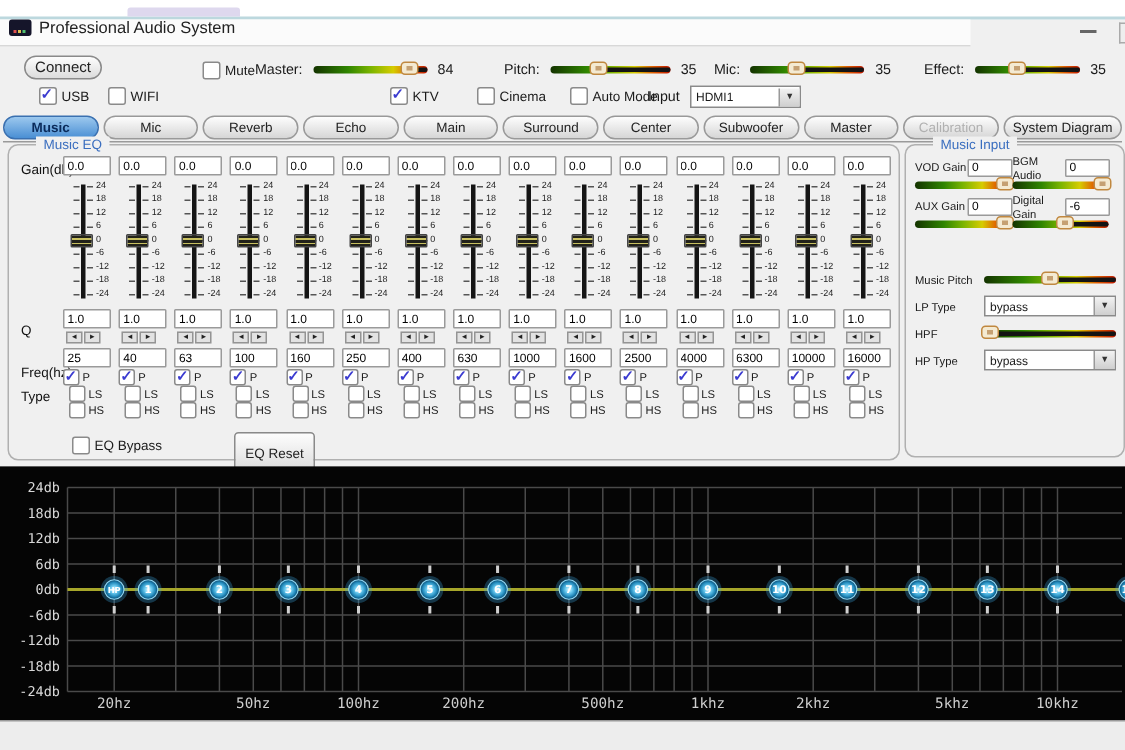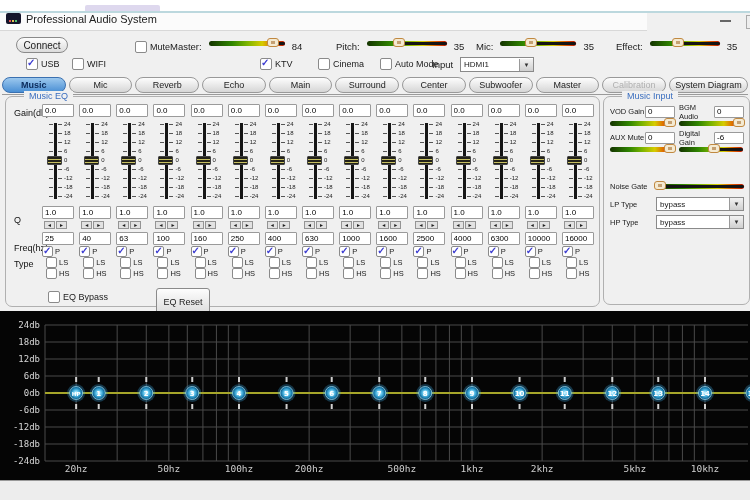--- a/index.html
+++ b/index.html
@@ -20,21 +20,21 @@
   
   .btn{background:linear-gradient(#fdfdfd,#dcdcdc);border:1px solid #8a8a8a;border-radius:9px;
        display:flex;align-items:center;justify-content:center;font-size:10px;color:#222;box-sizing:border-box}
   .btn.sq{border-radius:3px;font-size:9px}
   
   .cbw{display:flex;align-items:center;gap:3px;position:absolute}
   .cb{width:10px;height:10px;background:#fff;border:1px solid #8a8a8a;border-radius:2px;position:relative;display:inline-block;flex:none}
   .cb.on::after{content:"✓";position:absolute;left:0;top:-2px;font-size:10px;font-weight:bold;color:#3b3bd0}
   .cblbl{font-size:9px}
   
-  .hgroup{display:flex;gap:7px;position:absolute}
+  .hgroup{display:flex;align-items:center;gap:7px;position:absolute}
   .hlabel{font-size:9.5px}
   .htrack{position:relative;height:5px;border-radius:3px;display:inline-block;flex:none;
           background:linear-gradient(90deg,#143300 0%,#2f8500 30%,#7ab400 50%,#d6cc00 70%,#e06000 85%,#c01800 100%)}
   .htrack .rest{position:absolute;top:1px;bottom:1px;right:0;background:#141414;border-radius:0 2px 2px 0}
   .knob{position:absolute;top:-3px;width:12px;height:9px;background:#f4ead2;border:1px solid #c08840;
         border-radius:3px;box-sizing:border-box}
   .knob::after{content:"";position:absolute;left:3px;top:2px;width:4px;height:3px;background:#b08048;opacity:.7}
   .hval{font-size:9.5px;min-width:14px}
   .w76{width:76px}.w80{width:80px}.w70{width:70px}.w64{width:64px}.w88{width:88px}
   
@@ -64,21 +64,21 @@
   .qfld{margin-top:4px}
   .spin{display:flex;gap:1px;margin-top:2px;margin-left:2px}
   .spin i{width:11px;height:8px;background:#e2e2e2;border:1px solid #949494;font-style:normal;font-size:6px;
           line-height:7px;text-align:center;color:#222;box-sizing:border-box}
   .ffld{margin-top:3px}
   .trow{display:flex;align-items:center;gap:2px;margin-top:2px;height:9px}
   .trow .cb{width:9px;height:9px}
   .trow .cblbl{font-size:7.5px}
   .trow.ind{margin-left:4px}
   
-  .gain-grid{position:absolute;left:6px;top:8px;width:134px;display:flex;flex-wrap:wrap;justify-content:space-between}
+  .gain-grid{position:absolute;left:6px;top:8px;width:134px;display:flex;flex-wrap:wrap;}
   .gitem{width:65px;margin-bottom:5px}
   .gitem .grow{display:flex;align-items:center;justify-content:space-between;height:13px}
   .gitem .glbl{font-size:7.5px}
   .gitem .fld{width:30px;height:12px}
   .gitem .htrack{margin-top:3px;display:block}
   .ctrl-rows{position:absolute;left:6px;top:80px;width:134px}
   .crow{display:flex;align-items:center;height:18px}
   .crow .clbl{width:46px;font-size:7.5px;flex:none}
   .crow .clbl.hl{width:auto;background:#cc7a22;color:#fff;padding:1px 3px;border-radius:2px;margin-right:6px}
   .select{height:14px;background:#fff;border:1px solid #8a8a8a;display:flex;align-items:center;
@@ -998,53 +998,60 @@
           <span class="glbl">BGM Audio</span>
           <input class="fld" value="0" style="">
         </div>
         <span class="htrack w64">
           <i class="rest" style="left: 93%;"></i>
           <i class="knob" style="left: calc(93% - 6px);"></i>
         </span>
       </div>
       <div class="gitem">
         <div class="grow">
-          <span class="glbl">AUX Mute</span>
+          <span class="glbl">AUX Gain</span>
           <input class="fld" value="0" style="">
         </div>
         <span class="htrack w64">
           <i class="rest" style="left: 93%;"></i>
           <i class="knob" style="left: calc(93% - 6px);"></i>
         </span>
       </div>
       <div class="gitem">
         <div class="grow">
           <span class="glbl">Digital Gain</span>
           <input class="fld" value="-6" style="">
         </div>
         <span class="htrack w64">
           <i class="rest" style="left: 55%;"></i>
           <i class="knob" style="left: calc(55% - 6px);"></i>
         </span>
       </div>
     </div>
   <div class="ctrl-rows" id="mi-controls">
       <div class="crow">
-        <span class="clbl">Noise Gate</span>
+        <span class="clbl">Music Pitch</span>
         <span class="htrack w88">
-          <i class="rest" style="left: 4%;"></i>
-          <i class="knob" style="left: calc(4% - 6px);"></i>
+          <i class="rest" style="left: 50%;"></i>
+          <i class="knob" style="left: calc(50% - 6px);"></i>
         </span>
       </div>
       <div class="crow">
         <span class="clbl">LP Type</span>
         <div class="select w90">
           <span>bypass</span>
           <span class="arr">▼</span>
         </div>
+      </div>
+      <div class="crow">
+        <span class="clbl">HPF</span>
+        <span class="htrack w88">
+          <i class="rest" style="left: 4%;"></i>
+          <i class="knob" style="left: calc(4% - 6px);"></i>
+        </span>
       </div>
       <div class="crow">
         <span class="clbl">HP Type</span>
         <div class="select w90">
           <span>bypass</span>
           <span class="arr">▼</span>
         </div>
       </div>
     </div>
 </div>

